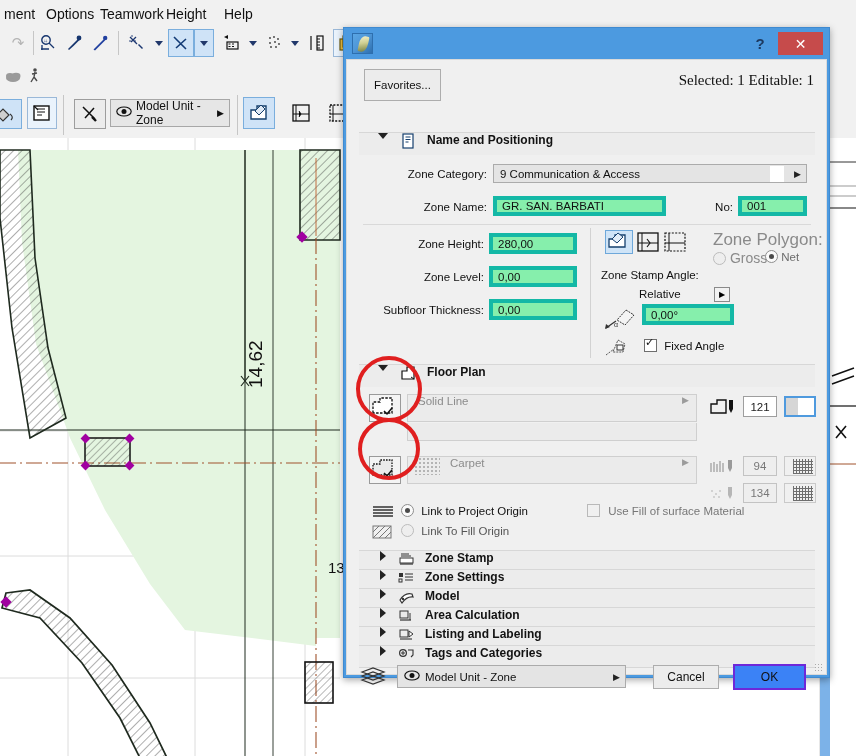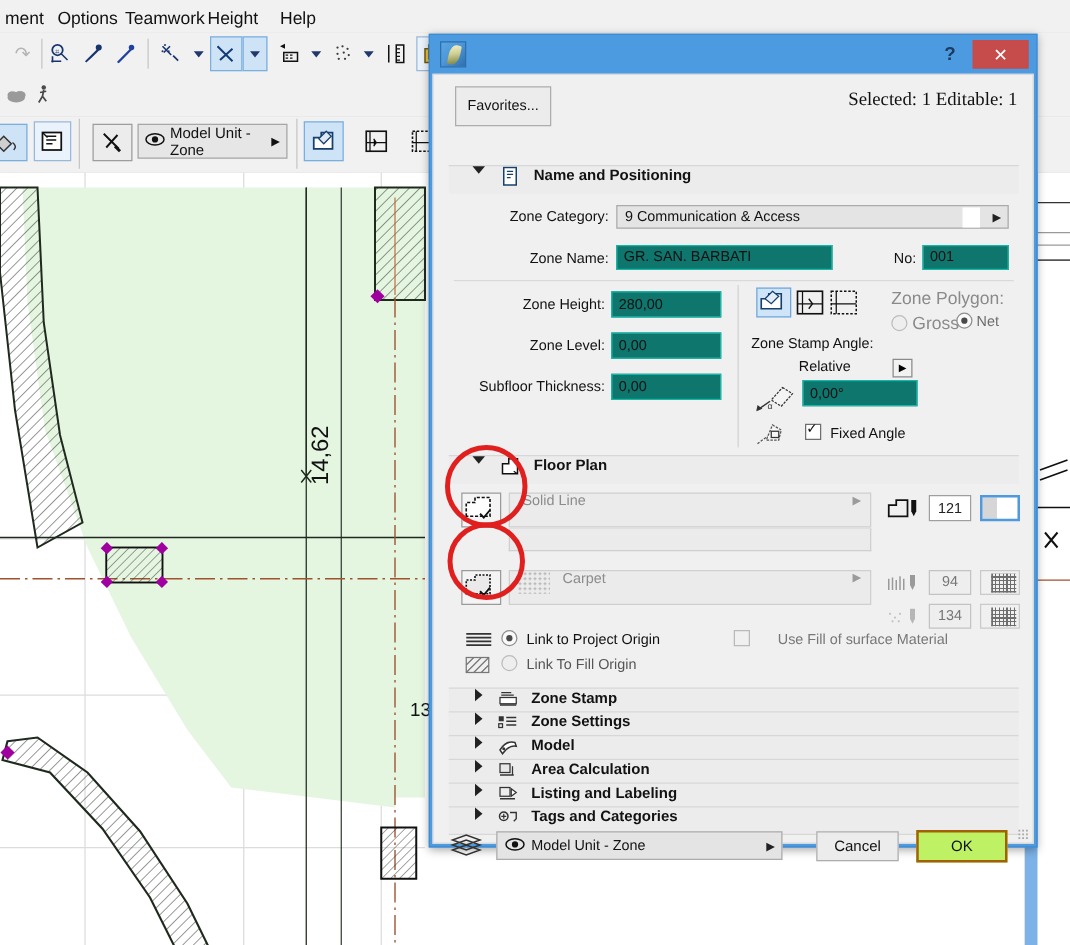--- a/index.html
+++ b/index.html
@@ -58,21 +58,21 @@
   .sec-hdr{position:absolute;left:12px;width:456px;height:23px;background:#ececec;display:flex;align-items:flex-start;
            border-top:1px solid #d7d7d7;box-sizing:border-box;cursor:pointer;}
   .sec-hdr .tri-open{width:0;height:0;border-left:5px solid transparent;border-right:5px solid transparent;
                      border-top:6px solid #222;margin-left:19px;}
   .sec-hdr .tri-closed{width:0;height:0;border-top:5px solid transparent;border-bottom:5px solid transparent;
                      border-left:6px solid #222;margin-left:21px;}
   .sec-hdr .sec-ico{width:17px;height:15px;margin-left:12px;position:relative;}
   .sec-hdr .sec-lbl{margin-left:10px;font-size:12px;font-weight:bold;color:#121212;}
 
   .row-label{position:absolute;font-size:11.5px;color:#111;text-align:right;}
-  .field{position:absolute;background:#0f766e;border:1px solid #14b8a6;box-sizing:border-box;
+  .field{position:absolute;background:#86efac;border:4px solid #14b8a6;box-sizing:border-box;
          display:flex;align-items:center;padding-left:5px;font-size:11.5px;color:#111;}
   .combo{position:absolute;background:#e4e4e4;border:1px solid #ababab;box-sizing:border-box;display:flex;
          align-items:center;padding-left:6px;font-size:11.5px;color:#111;}
   .combo .carr{margin-left:auto;margin-right:5px;font-size:9px;color:#222;}
 
   .radio{width:11px;height:11px;border-radius:50%;border:1px solid #8e8e8e;background:#fafafa;
          display:inline-block;vertical-align:-2px;position:relative;}
   .radio.on::after{content:"";position:absolute;left:2.5px;top:2.5px;width:5px;height:5px;border-radius:50%;background:#4a4a4a;}
   .radio.dim{border-color:#bcbcbc;background:#eee;}
   .chk{width:11px;height:11px;border:1px solid #6e6e6e;background:#fff;display:inline-block;vertical-align:-2px;position:relative;}
@@ -88,21 +88,21 @@
 
   .pen-box{position:absolute;border:1px solid #9e9e9e;background:#fff;box-sizing:border-box;
            display:flex;align-items:center;justify-content:center;font-size:11.5px;color:#222;}
   .pen-box.dis{background:#eee;border-color:#c3c3c3;color:#777;}
   .swatch{position:absolute;box-sizing:border-box;}
 
   .fp-row-line{position:absolute;background:#d2d2d2;height:1px;}
 
   .dlg-btn{position:absolute;height:24px;border:1px solid #adadad;background:#ececec;box-sizing:border-box;
            display:flex;align-items:center;justify-content:center;font-size:12px;color:#111;cursor:pointer;}
-  .dlg-btn.primary{border:2px solid #a16207;background:#bef264;}
+  .dlg-btn.primary{border:2px solid #6d28d9;background:#3b82f6;}
 
   .red-circle{position:absolute;border:4px solid #e01f1f;border-radius:50%;pointer-events:none;}
 </style>
 </head>
 <body>
 
 <div id="app-bg">
 
   <div class="menubar">
     <div class="menu-item" style="left:4px">ment</div>
@@ -425,21 +425,21 @@
           <path d="M12 9 l3 4 -3 4" stroke="#111" stroke-width="1.1" fill="none"></path>
         </svg>
     </div>
     <div class="btn-ico" style="left:315px;top:170px;width:26px;height:24px;border:none;background:transparent">
       <svg width="26" height="24" viewBox="0 0 26 24">
           <rect x="3" y="3" width="20" height="18" fill="none" stroke="#111" stroke-width="1.2" stroke-dasharray="2 1.4"></rect>
           <path d="M7 3 v18 M3 13 h20" stroke="#111" stroke-width="1"></path>
         </svg>
     </div>
 
-    <div style="position:absolute;left:366px;top:170px;font-size:14px;color:#8a8a8a">Zone Polygon:</div>
+    <div style="position:absolute;left:366px;top:170px;font-size:17px;color:#8a8a8a">Zone Polygon:</div>
     <div style="position:absolute;left:366px;top:190px;font-size:14px;color:#8a8a8a">
       <span class="radio dim"></span>
       <span>Gross</span>
     </div>
     <div style="position:absolute;left:418px;top:190px;font-size:11.5px;color:#6c6c6c">
       <span class="radio on"></span>
       <span>Net</span>
     </div>
 
     <div style="position:absolute;left:254px;top:209px;font-size:11.5px;color:#111">Zone Stamp Angle:</div>
@@ -571,21 +571,21 @@
           </g>
         </svg>
     </div>
     <div style="position:absolute;left:54px;top:464px;font-size:11.5px;color:#555">
       <span class="radio dim"></span>
       <span style="margin-left:4px">Link To Fill Origin</span>
     </div>
 
     <div style="position:absolute;left:240px;top:444px;font-size:11.5px;color:#777">
       <span class="chk dim"></span>
-      <span style="margin-left:19px">Use Fill of surface Material</span>
+      <span style="margin-left:5px">Use Fill of surface Material</span>
     </div>
 
     <div class="sec-hdr" style="top:490px">
       <span class="tri-closed"></span>
       <span class="sec-ico">
         <svg width="17" height="15" viewBox="0 0 17 15">
             <rect x="2" y="7" width="13" height="5" fill="#fff" stroke="#333" stroke-width="1"></rect>
             <path d="M3 3 h8 M3 5 h10" stroke="#333" stroke-width="1"></path>
             <path d="M2 13 h13" stroke="#333" stroke-width="1.2"></path>
           </svg>

